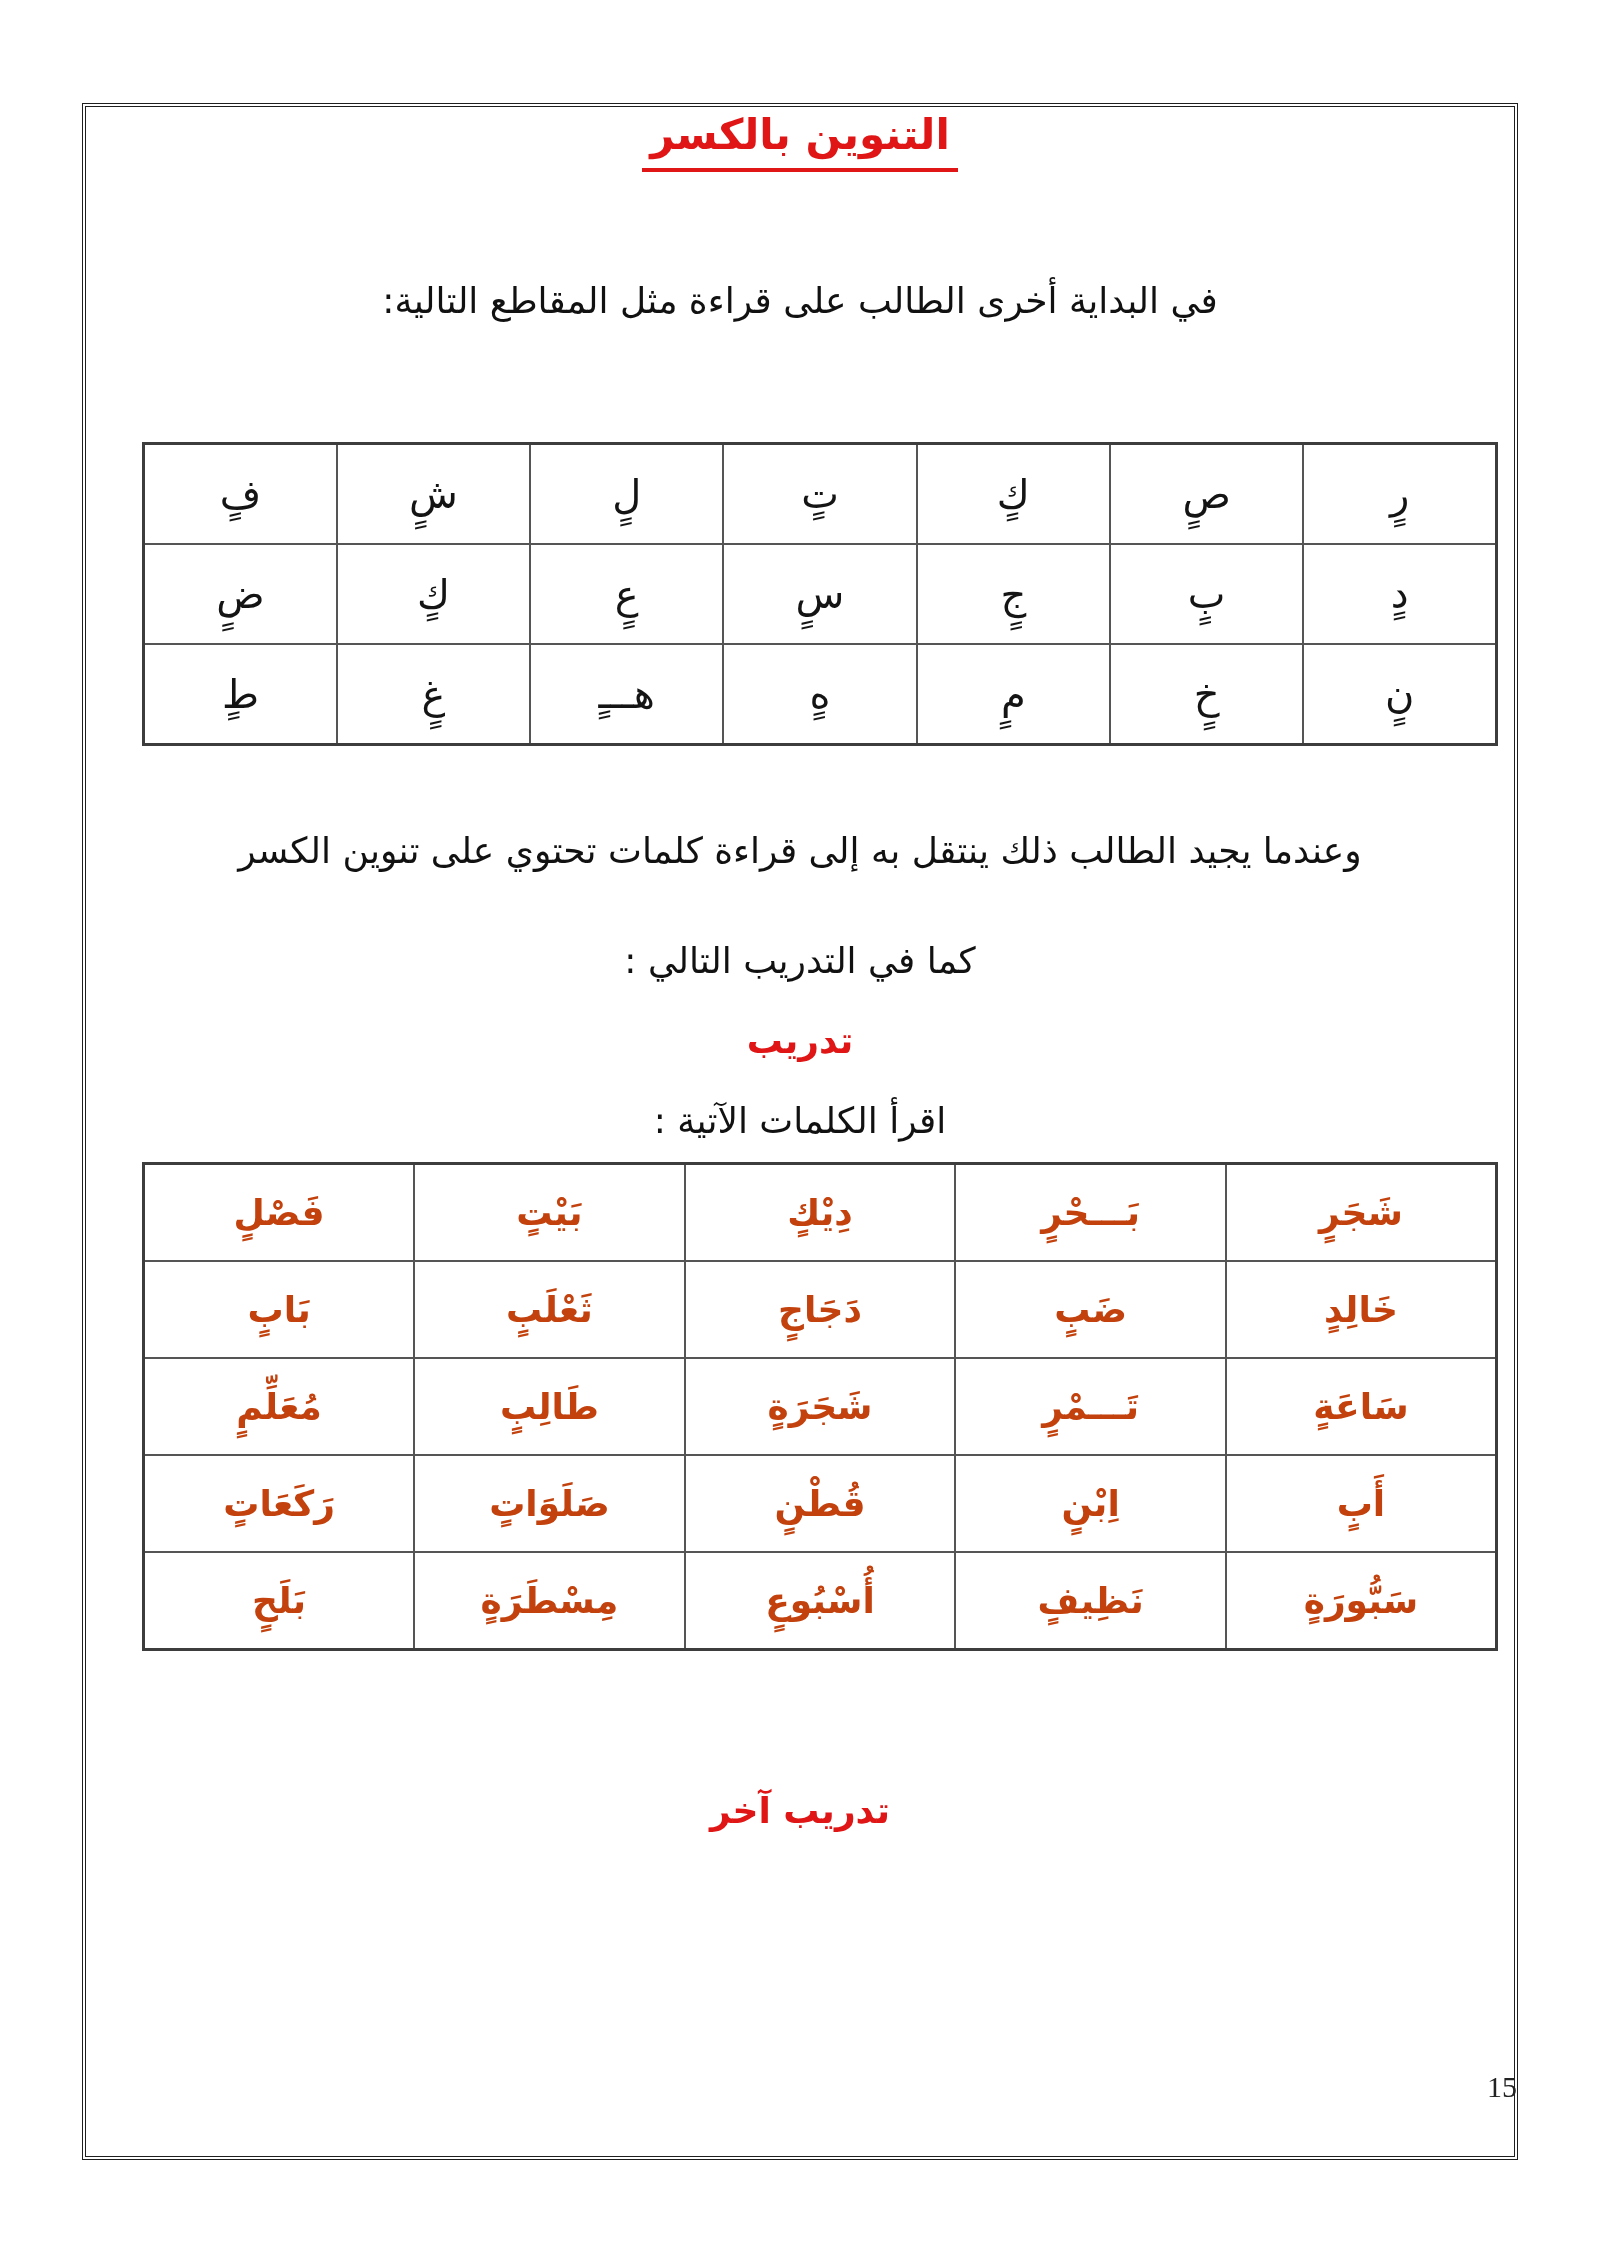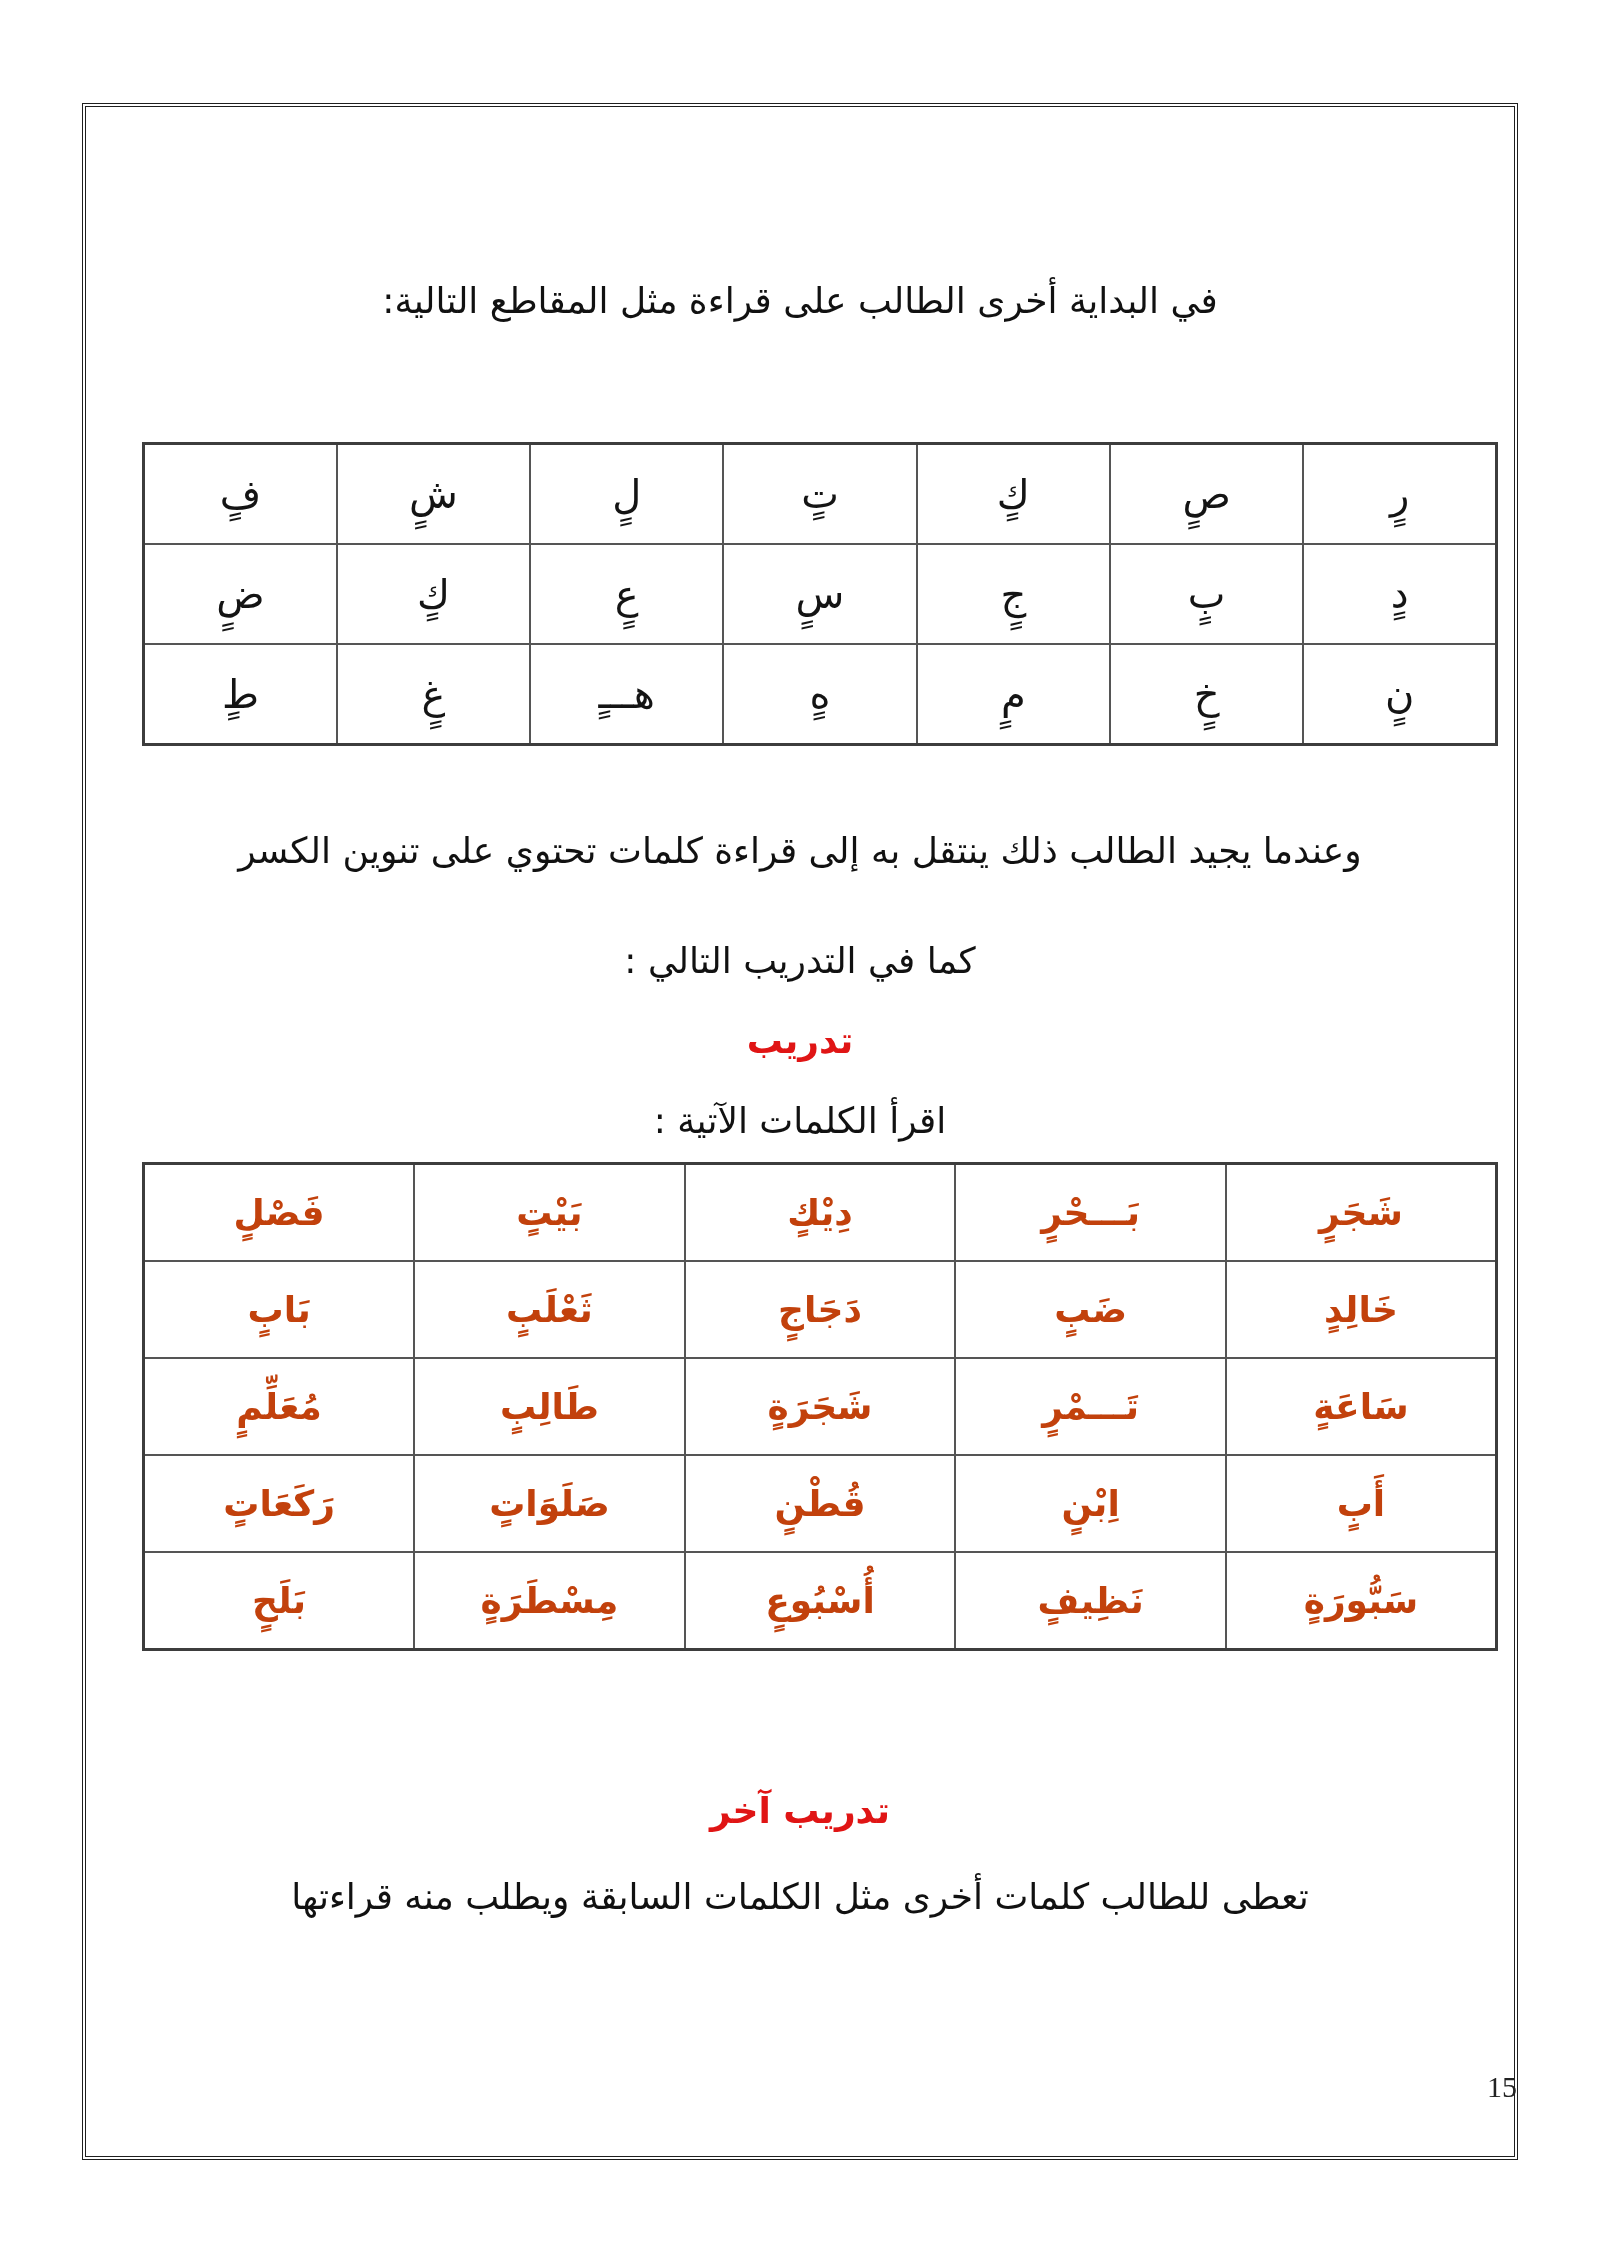--- a/index.html
+++ b/index.html
@@ -105,20 +105,23 @@
     font-size: 26px;
     direction: rtl;
     color: #1a1a1a;
   }
 </style>
 </head>
 <body>
 
 <div class="page-frame">
 
+  <div class="abs center title-wrap">
+    <span class="page-title">التنوين بالكسر</span>
+  </div>
 
   <div class="abs center intro-par">في البداية أخرى الطالب على قراءة مثل المقاطع التالية:</div>
 
   <table class="grid syllables-table">
     <tbody>
       <tr>
         <td>رٍ</td>
         <td>صٍ</td>
         <td>كٍ</td>
         <td>تٍ</td>
@@ -187,17 +190,16 @@
         <td>سَبُّورَةٍ</td>
         <td>نَظِيفٍ</td>
         <td>أُسْبُوعٍ</td>
         <td>مِسْطَرَةٍ</td>
         <td>بَلَحٍ</td>
       </tr>
     </tbody>
   </table>
 
   <div class="abs center red-heading ex2-heading">تدريب آخر</div>
-  <div class="abs center ex2-text">تعطى للطالب كلمات أخرى مثل الكلمات السابقة ويطلب منه قراءتها</div>
 
   <div class="abs center page-number">15</div>
 
 </div>
 
 </body></html>

